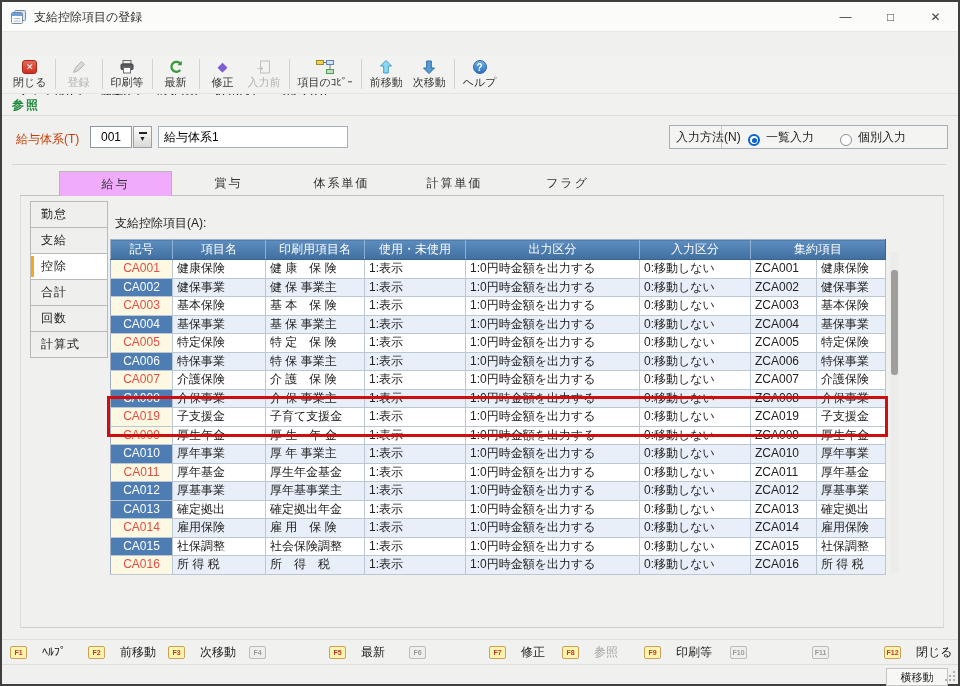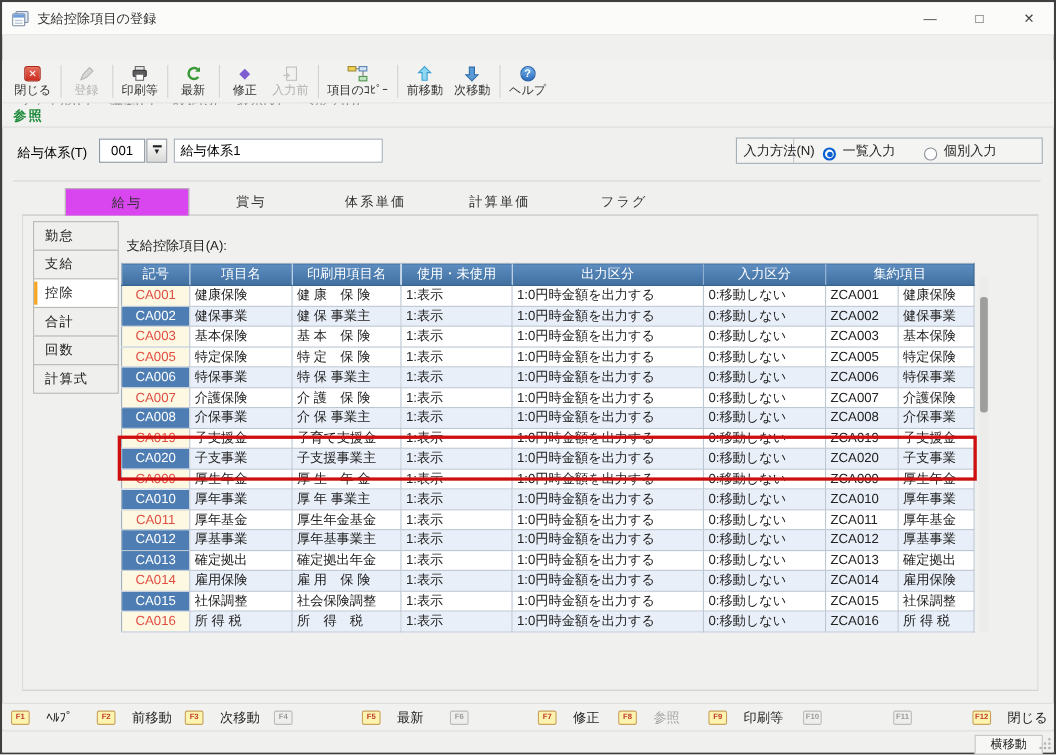--- a/index.html
+++ b/index.html
@@ -43,21 +43,21 @@
     background:linear-gradient(#6fb2ec,#2f6fc0); border:1px solid #2a5fa5;
     color:#fff; font-size:10px; font-weight:bold; line-height:13px; text-align:center; }
 
   
   #modebar { position:absolute; left:0; right:0; top:93px; height:21px;
     background:#f1f1ef; border-bottom:1px solid #dddddb; }
   #mode-label { position:absolute; left:10px; top:0; line-height:20px;
     font-size:12px; font-weight:bold; letter-spacing:2px; color:#1f8a3c; }
 
   
-  .form-label { position:absolute; font-size:12px; color:#000000; }
+  .form-label { position:absolute; font-size:12px; color:#c2410c; }
   #system-label { left:14px; top:129px; }
   #system-code { position:absolute; left:88px; top:124px; width:42px; height:22px;
     border:1px solid #8e98a2; background:#fff; font-size:12px; text-align:center;
     font-family:inherit; }
   #combo-btn { position:absolute; left:131px; top:124px; width:19px; height:22px;
     background:linear-gradient(#fefefe,#d9d9d7); border:1px solid #9aa0a6;
     text-align:center; }
   .combo-icon { display:inline-block; margin-top:5px; }
   .combo-icon::before { content:""; display:block; width:8px; margin:0 auto 1px auto;
     border-top:2px solid #222; }
@@ -84,21 +84,21 @@
 
   #hsep { position:absolute; left:10px; right:12px; top:162px; height:1px;
     background:#d6d6d4; }
 
   
   #tabstrip { position:absolute; left:57px; top:169px; height:25px; display:flex; }
   #tabstrip-line { position:absolute; left:18px; right:14px; top:193px; height:1px;
     background:#c2c2c0; }
   .tab { width:113px; height:25px; text-align:center; line-height:25px;
     font-size:12px; color:#333; letter-spacing:2px; }
-  .tab.active { background:#d946ef; border:1px solid #b6b6b4; border-bottom:none;
+  .tab.active { background:#f0abfc; border:1px solid #b6b6b4; border-bottom:none;
     position:relative; z-index:2;text-align:center; }
 
   
   #content-box { position:absolute; left:18px; right:14px; top:194px; bottom:56px;
     border-left:1px solid #dcdcda; border-right:1px solid #dcdcda;
     border-bottom:1px solid #cfcfcd; }
 
   
   #sidetabs { position:absolute; left:28px; top:200px; width:78px; }
   .sidetab { height:27px; margin-top:-1px; background:#efefed;
@@ -387,20 +387,30 @@
         <tr>
     <td class="c-code cream">CA003</td>
     <td>基本保険</td>
     <td>基 本　保 険</td>
     <td>1:表示</td>
     <td>1:0円時金額を出力する</td>
     <td>0:移動しない</td>
     <td>ZCA003</td>
     <td>基本保険</td>
   </tr>
+        <tr class="alt">
+    <td class="c-code blue">CA004</td>
+    <td>基保事業</td>
+    <td>基 保 事業主</td>
+    <td>1:表示</td>
+    <td>1:0円時金額を出力する</td>
+    <td>0:移動しない</td>
+    <td>ZCA004</td>
+    <td>基保事業</td>
+  </tr>
         <tr>
     <td class="c-code cream">CA005</td>
     <td>特定保険</td>
     <td>特 定　保 険</td>
     <td>1:表示</td>
     <td>1:0円時金額を出力する</td>
     <td>0:移動しない</td>
     <td>ZCA005</td>
     <td>特定保険</td>
   </tr>
@@ -436,30 +446,20 @@
   </tr>
         <tr>
     <td class="c-code cream">CA019</td>
     <td>子支援金</td>
     <td>子育て支援金</td>
     <td>1:表示</td>
     <td>1:0円時金額を出力する</td>
     <td>0:移動しない</td>
     <td>ZCA019</td>
     <td>子支援金</td>
-  </tr>
-        <tr class="alt">
-    <td class="c-code blue">CA020</td>
-    <td>子支事業</td>
-    <td>子支援事業主</td>
-    <td>1:表示</td>
-    <td>1:0円時金額を出力する</td>
-    <td>0:移動しない</td>
-    <td>ZCA020</td>
-    <td>子支事業</td>
   </tr>
         <tr>
     <td class="c-code cream">CA009</td>
     <td>厚生年金</td>
     <td>厚 生　年 金</td>
     <td>1:表示</td>
     <td>1:0円時金額を出力する</td>
     <td>0:移動しない</td>
     <td>ZCA009</td>
     <td>厚生年金</td>

